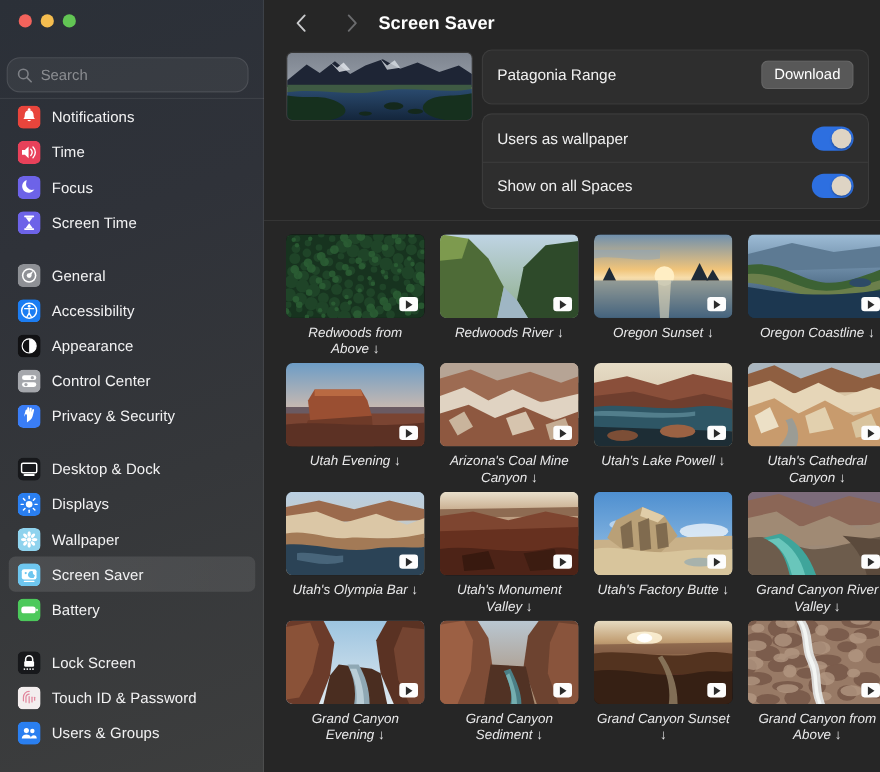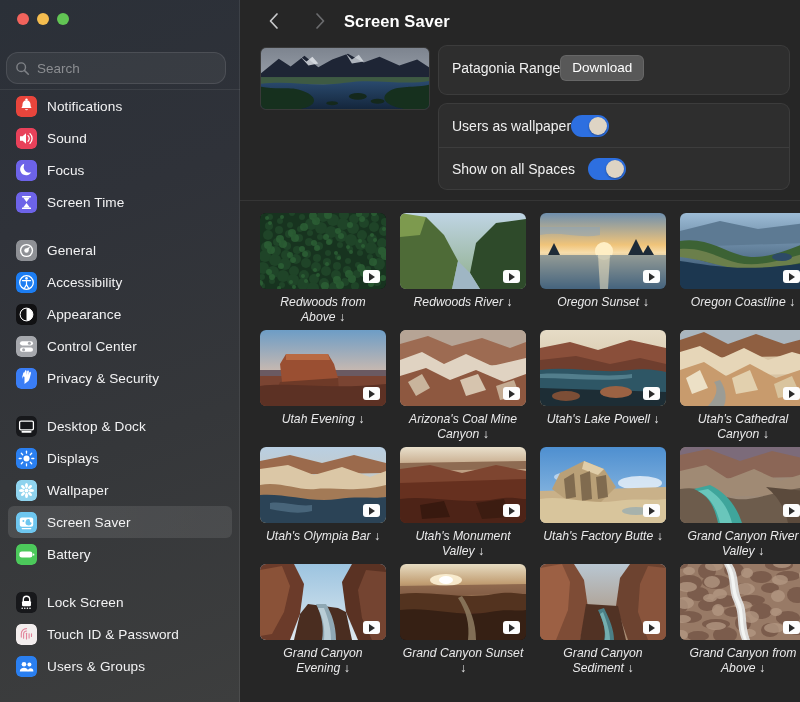--- a/index.html
+++ b/index.html
@@ -117,21 +117,21 @@
     width: 352px;
     background: #2e2e2e;
     border: 1px solid rgba(255,255,255,0.07);
     border-radius: 9px;
     overflow: hidden;
   }
   #card-name { top: 3px; height: 50px; }
   #card-toggles { top: 61px; height: 87px; }
 
   .card-row {
-    display: flex; align-items: center; 
+    display: flex; align-items: center; justify-content: space-between;
     height: 43px; padding: 0 13px;
   }
   .card-row + .card-row { border-top: 1px solid rgba(255,255,255,0.075); gap: 13px; }
   .card-label { color: #f0f0f0; font-size: 14px; }
 
   .download-btn {
     background: #585858;
     border: 1px solid rgba(255,255,255,0.09);
     border-radius: 6px;
     color: #ffffff; font-size: 13.5px;
@@ -238,21 +238,21 @@
           </div>
           <div class="nav-item">
             <span class="nav-icon">
               <svg width="21" height="21" viewBox="0 0 21 21">
                 <rect width="21" height="21" rx="5" fill="#e8415a"></rect>
                 <path d="M4 8.3h2.6L10 5.2v10.6L6.6 12.7H4z" fill="#fff"></path>
                 <path d="M12 7.6a4 4 0 0 1 0 5.8" stroke="#fff" stroke-width="1.3" fill="none" stroke-linecap="round"></path>
                 <path d="M14 5.6a6.8 6.8 0 0 1 0 9.8" stroke="#fff" stroke-width="1.3" fill="none" stroke-linecap="round"></path>
               </svg>
             </span>
-            <span class="nav-label">Sound</span>
+            <span class="nav-label">Time</span>
           </div>
           <div class="nav-item">
             <span class="nav-icon">
               <svg width="21" height="21" viewBox="0 0 21 21">
                 <rect width="21" height="21" rx="5" fill="#6d63e8"></rect>
                 <path d="M13.6 12.6A5.4 5.4 0 0 1 8 5.4c0-.6.1-1.2.3-1.7A5.9 5.9 0 1 0 15.3 12c-.5.4-1.1.6-1.7.6z" fill="#fff"></path>
               </svg>
             </span>
             <span class="nav-label">Focus</span>
           </div>
@@ -907,59 +907,59 @@
                   <path d="M56,40 C62,52 64,64 62,76 L76,76 C76,62 72,50 66,40 Z" fill="#8fa8b4"></path>
                   <path d="M58,44 C63,54 65,64 64,76 L71,76 C71,64 68,54 64,44 Z" fill="#b9cdd6"></path>
                 </svg></span><span class="play-badge">
                 <span class="tri"></span>
               </span></div>
             <div class="cell-caption">Grand Canyon Evening ↓</div>
           </div>
           <div class="cell">
             <div class="cell-thumb"><span><svg viewBox="0 0 126 76" preserveAspectRatio="none">
                   <defs>
+                    <linearGradient id="gd" x1="0" y1="0" x2="0" y2="1">
+                      <stop offset="0" stop-color="#b9c7d2"></stop>
+                      <stop offset="1" stop-color="#a98a6e"></stop>
+                    </linearGradient>
+                  </defs>
+                  <rect width="126" height="76" fill="url(#gd)"></rect>
+                  <path d="M0,0 L34,0 L44,16 L48,44 L40,76 L0,76 Z" fill="#7e4c36"></path>
+                  <path d="M0,4 L22,0 L30,18 L28,46 L16,76 L0,76 Z" fill="#9c6044"></path>
+                  <path d="M126,0 L90,0 L80,14 L76,42 L88,76 L126,76 Z" fill="#6d4330"></path>
+                  <path d="M126,4 L108,2 L100,20 L98,48 L108,76 L126,76 Z" fill="#89543c"></path>
+                  <path d="M46,40 L78,42 L86,76 L40,76 Z" fill="#513224"></path>
+                  <path d="M58,46 C64,58 66,68 64,76 L74,76 C74,66 70,56 64,44 Z" fill="#4b7f86"></path>
+                  <path d="M60,50 C64,60 66,68 65,76 L70,76 C70,68 67,58 63,48 Z" fill="#74aeb0"></path>
+                </svg></span><span class="play-badge">
+                <span class="tri"></span>
+              </span></div>
+            <div class="cell-caption">Grand Canyon Sediment ↓</div>
+          </div>
+          <div class="cell">
+            <div class="cell-thumb"><span><svg viewBox="0 0 126 76" preserveAspectRatio="none">
+                  <defs>
                     <linearGradient id="gs" x1="0" y1="0" x2="0" y2="1">
                       <stop offset="0" stop-color="#e7dcc2"></stop>
                       <stop offset="0.25" stop-color="#c29f74"></stop>
                       <stop offset="0.6" stop-color="#5c3426"></stop>
                       <stop offset="1" stop-color="#2c1810"></stop>
                     </linearGradient>
                   </defs>
                   <rect width="126" height="76" fill="url(#gs)"></rect>
                   <ellipse cx="46" cy="16" rx="16" ry="6" fill="#fff4d8" opacity=".85"></ellipse>
                   <ellipse cx="46" cy="16" rx="7" ry="4" fill="#ffffff"></ellipse>
                   <path d="M0,22 L126,20 L126,30 L0,32 Z" fill="#7c5540" opacity=".7"></path>
                   <path d="M0,30 C30,26 64,36 94,30 C110,27 120,30 126,30 L126,48 L0,50 Z" fill="#53331f"></path>
                   <path d="M0,46 C30,42 60,54 90,48 C108,44 118,48 126,46 L126,76 L0,76 Z" fill="#362014"></path>
                   <path d="M58,34 C66,46 70,60 68,76 L76,76 C76,58 70,44 62,32 Z" fill="#8e7c62" opacity=".85"></path>
                 </svg></span><span class="play-badge">
                 <span class="tri"></span>
               </span></div>
             <div class="cell-caption">Grand Canyon Sunset ↓</div>
-          </div>
-          <div class="cell">
-            <div class="cell-thumb"><span><svg viewBox="0 0 126 76" preserveAspectRatio="none">
-                  <defs>
-                    <linearGradient id="gd" x1="0" y1="0" x2="0" y2="1">
-                      <stop offset="0" stop-color="#b9c7d2"></stop>
-                      <stop offset="1" stop-color="#a98a6e"></stop>
-                    </linearGradient>
-                  </defs>
-                  <rect width="126" height="76" fill="url(#gd)"></rect>
-                  <path d="M0,0 L34,0 L44,16 L48,44 L40,76 L0,76 Z" fill="#7e4c36"></path>
-                  <path d="M0,4 L22,0 L30,18 L28,46 L16,76 L0,76 Z" fill="#9c6044"></path>
-                  <path d="M126,0 L90,0 L80,14 L76,42 L88,76 L126,76 Z" fill="#6d4330"></path>
-                  <path d="M126,4 L108,2 L100,20 L98,48 L108,76 L126,76 Z" fill="#89543c"></path>
-                  <path d="M46,40 L78,42 L86,76 L40,76 Z" fill="#513224"></path>
-                  <path d="M58,46 C64,58 66,68 64,76 L74,76 C74,66 70,56 64,44 Z" fill="#4b7f86"></path>
-                  <path d="M60,50 C64,60 66,68 65,76 L70,76 C70,68 67,58 63,48 Z" fill="#74aeb0"></path>
-                </svg></span><span class="play-badge">
-                <span class="tri"></span>
-              </span></div>
-            <div class="cell-caption">Grand Canyon Sediment ↓</div>
           </div>
           <div class="cell">
             <div class="cell-thumb"><span><svg viewBox="0 0 126 76" preserveAspectRatio="none">
                   <rect width="126" height="76" fill="#8e7160"></rect>
                   <path d="M0,0 L126,0 L126,76 L0,76 Z" fill="#987a66"></path>
                   <g fill="#7b5c4c">
                     <ellipse cx="0" cy="0" rx="8" ry="5"></ellipse>
                     <ellipse cx="27" cy="41" rx="9" ry="6"></ellipse>
                     <ellipse cx="54" cy="6" rx="10" ry="7"></ellipse>
                     <ellipse cx="81" cy="47" rx="11" ry="8"></ellipse>

